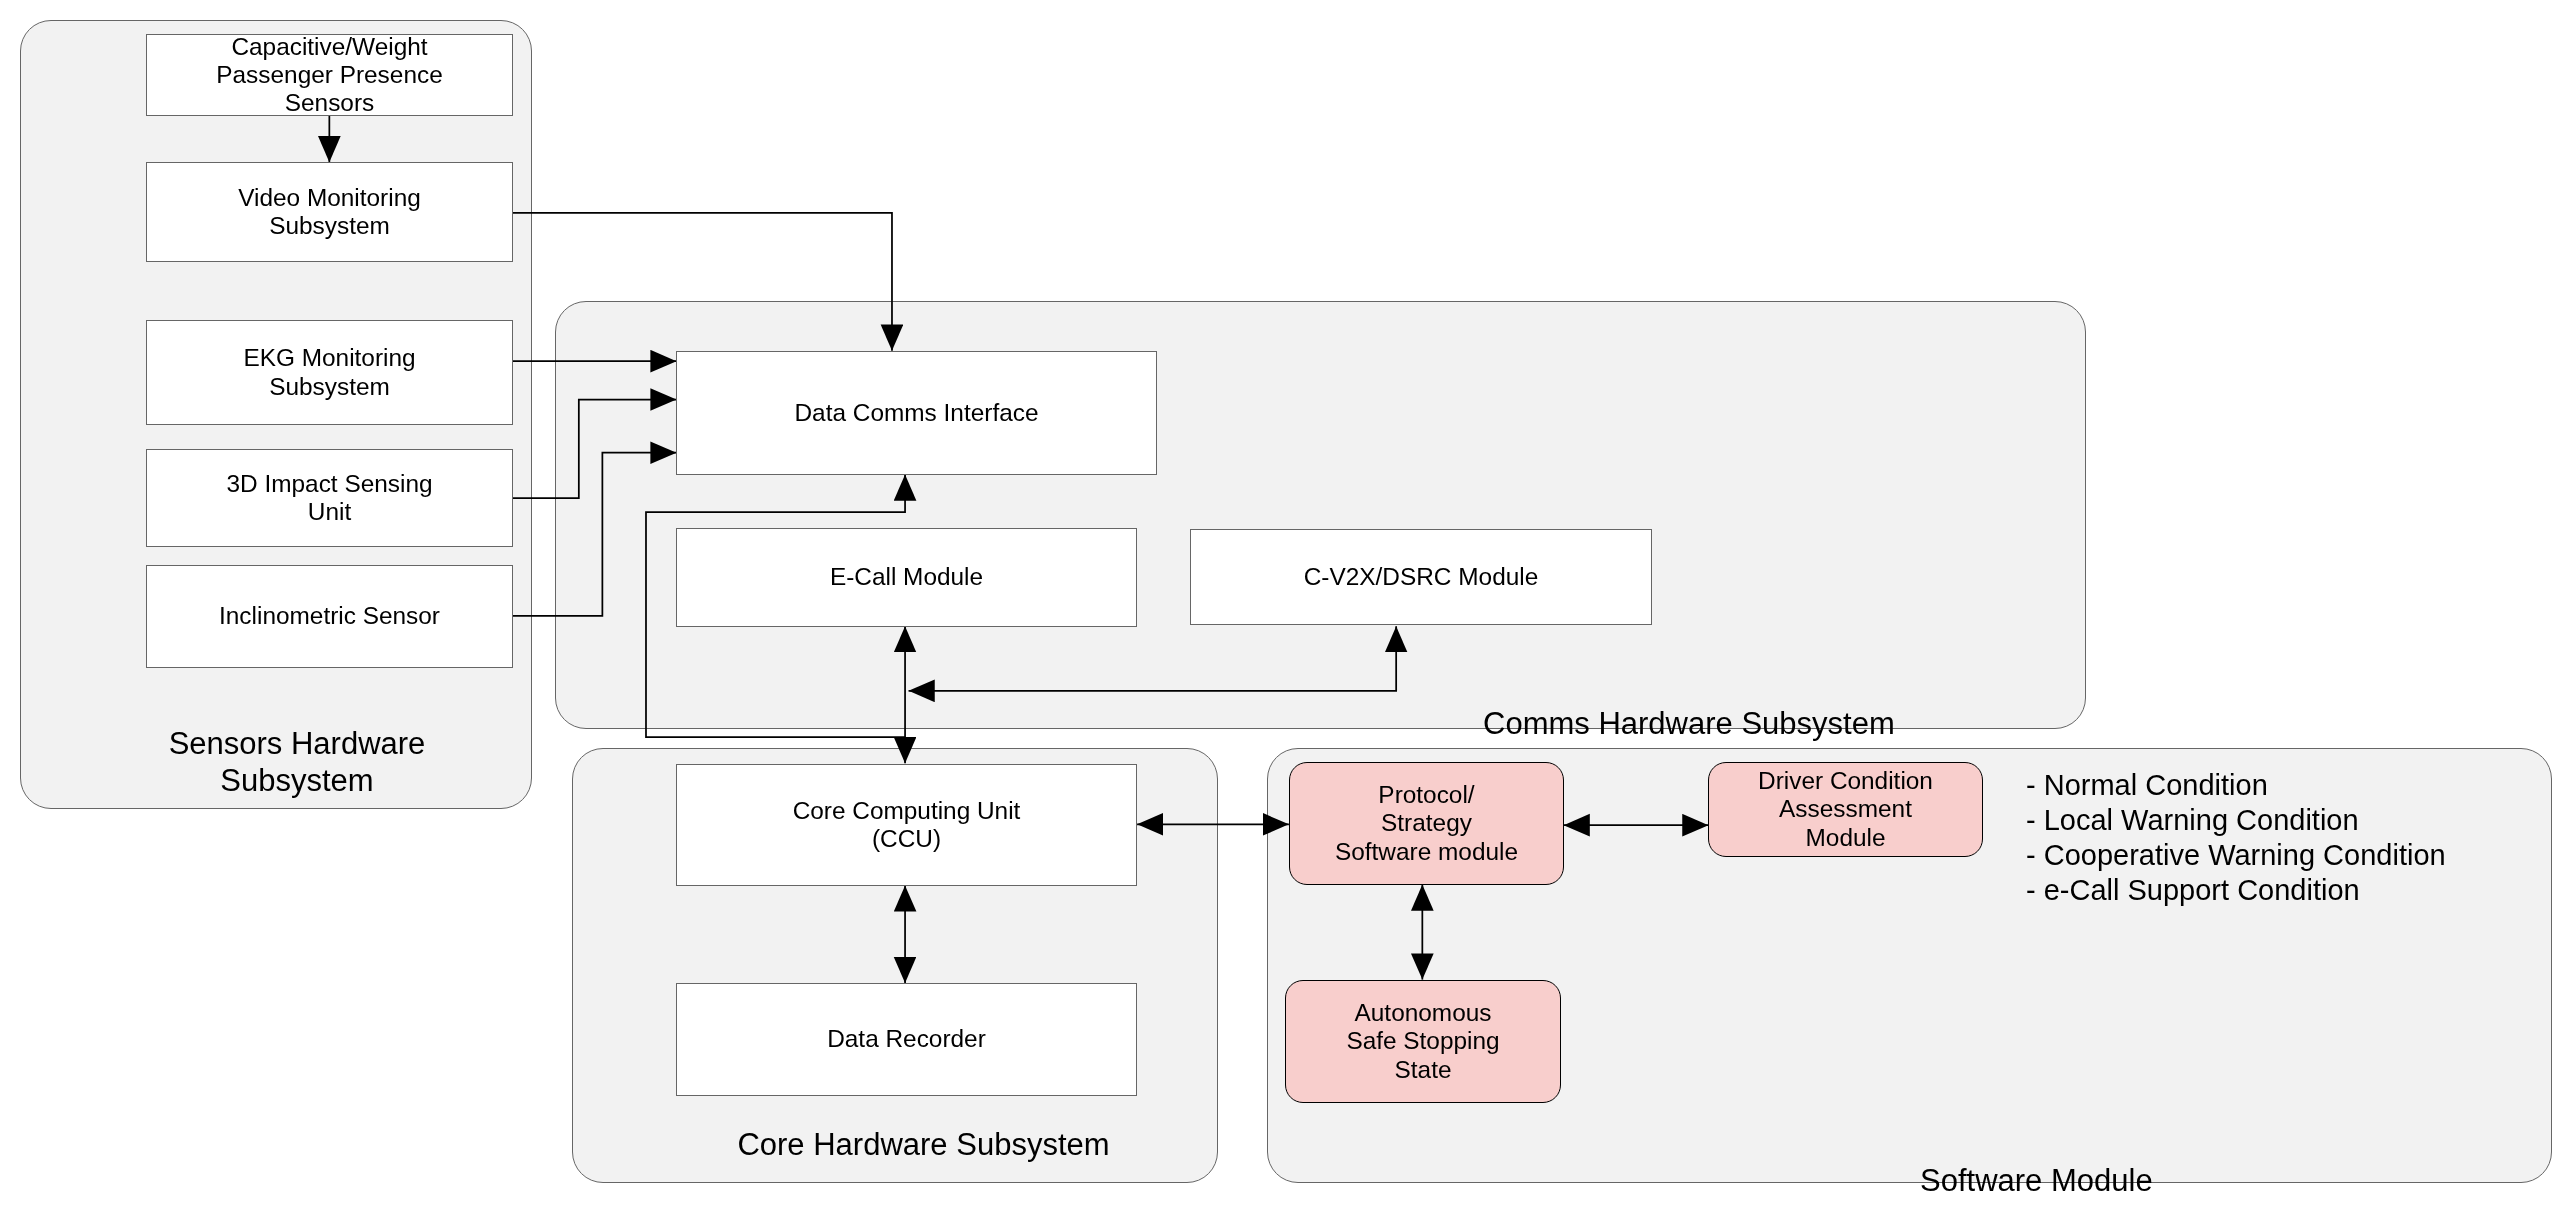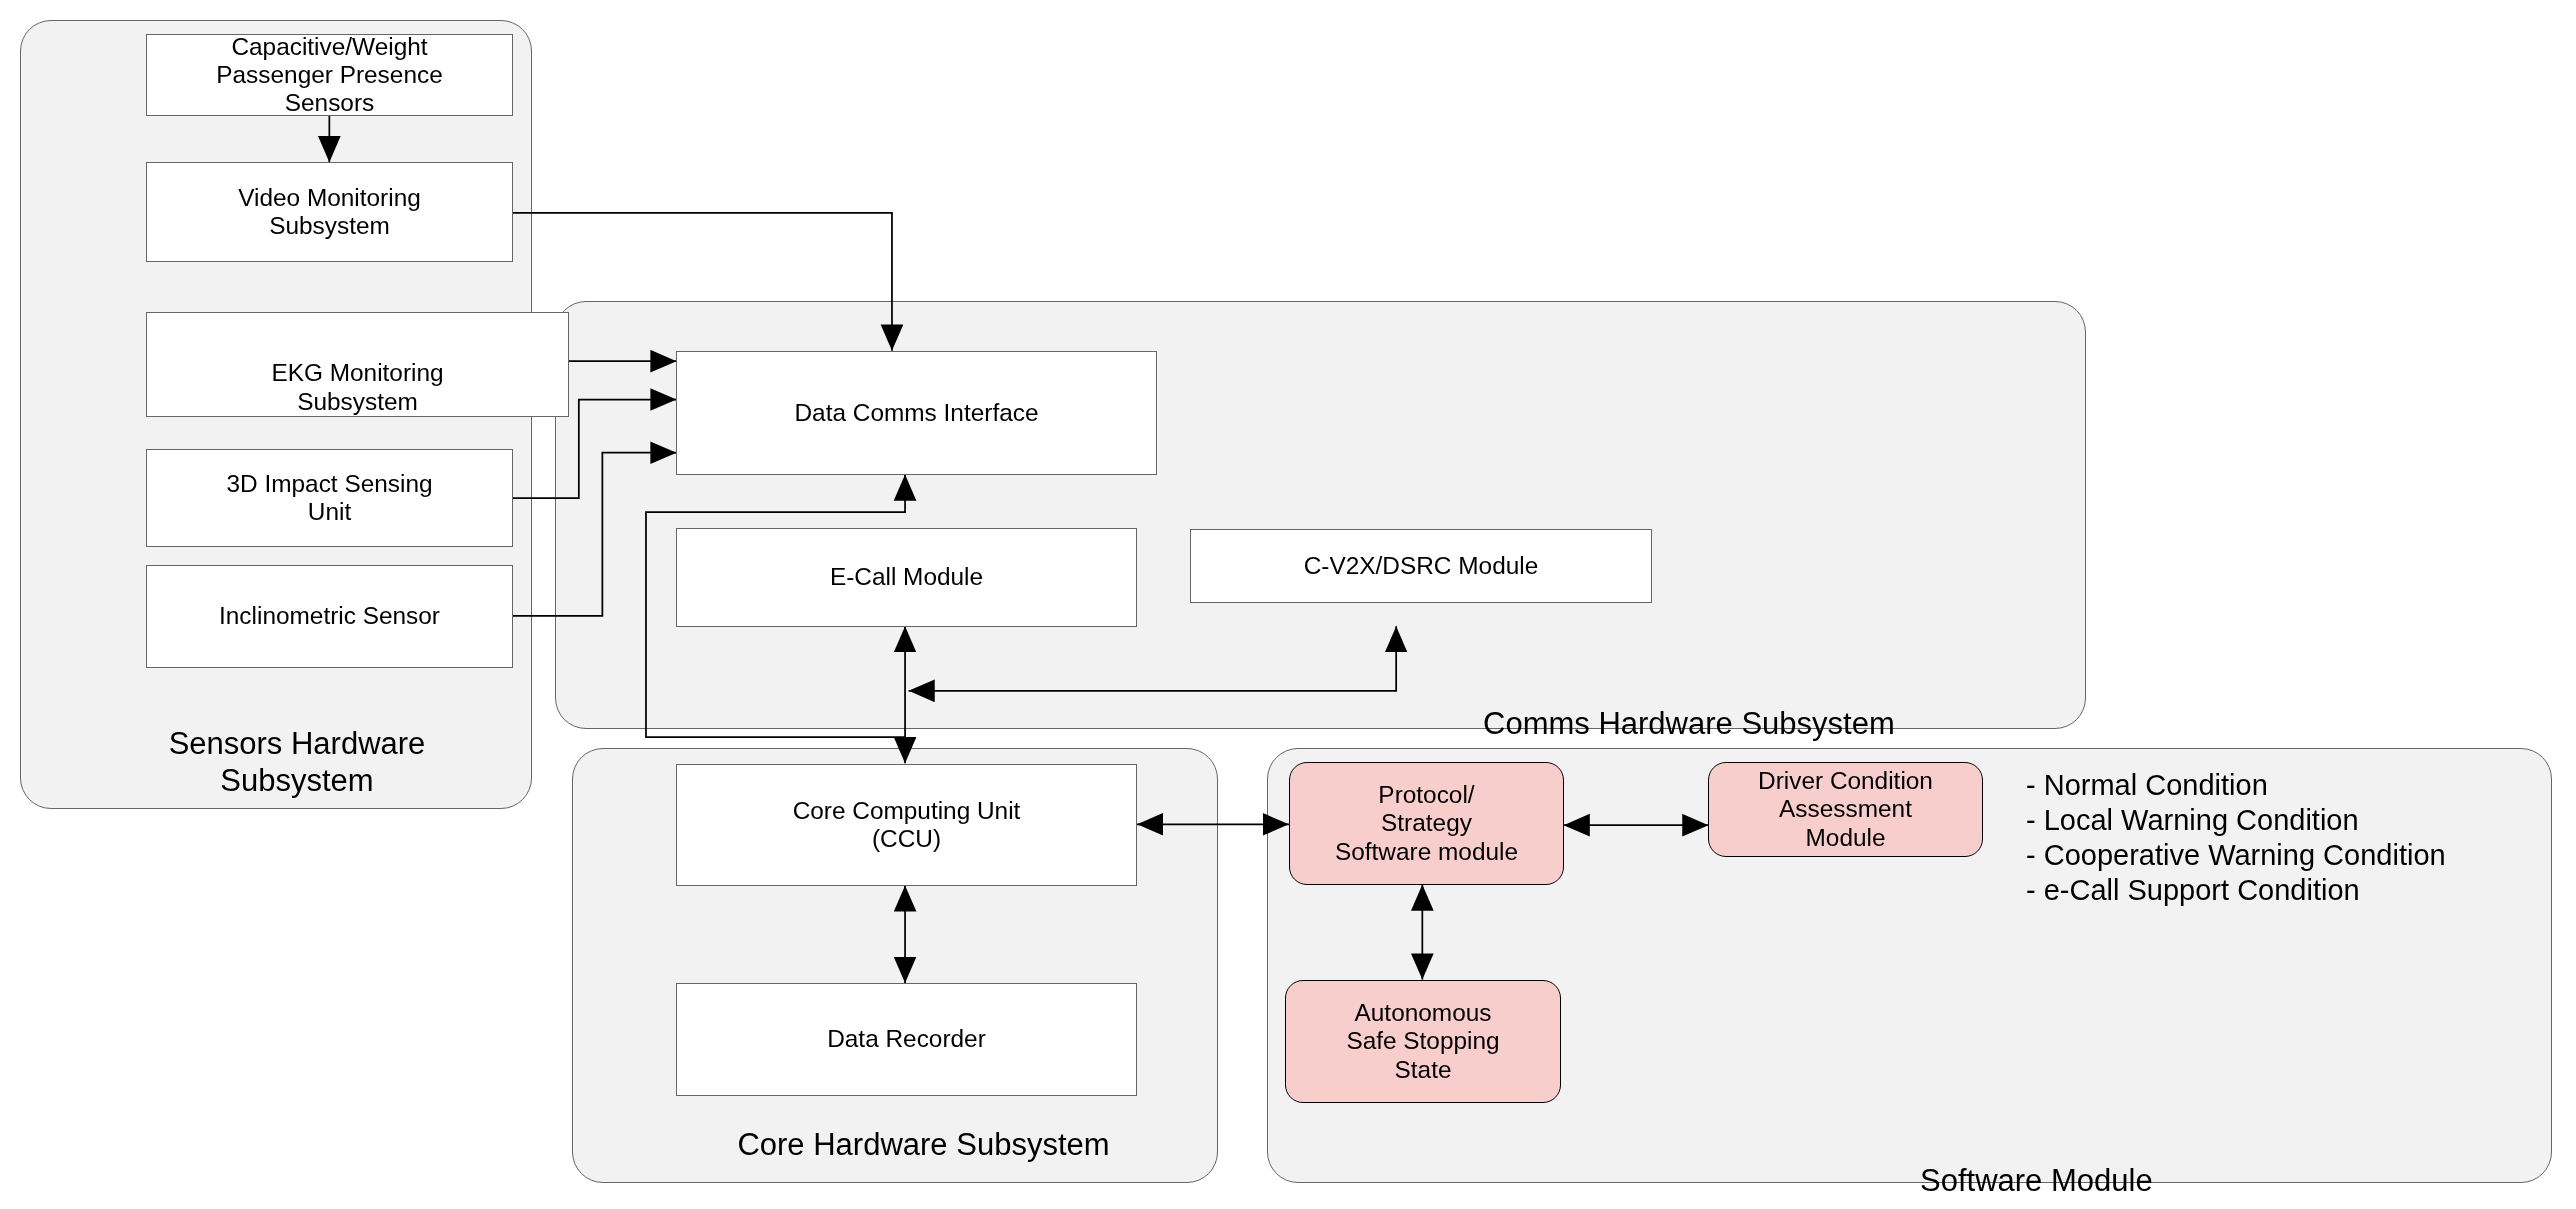--- a/index.html
+++ b/index.html
@@ -72,26 +72,26 @@
 
   
   #c-sensors  { left: 20px;   top: 20px;  width: 512px;  height: 789px; }
   #c-comms    { left: 555px;  top: 301px; width: 1531px; height: 428px; }
   #c-core     { left: 572px;  top: 748px; width: 646px;  height: 435px; }
   #c-software { left: 1267px; top: 748px; width: 1285px; height: 435px; }
 
   
   #n-capacitive { left: 146px;  top: 34px;   width: 367px; height: 82px;  }
   #n-video      { left: 146px;  top: 162px;  width: 367px; height: 100px; }
-  #n-ekg        { left: 146px;  top: 312px;  width: 423px; height: 105px; align-items: flex-end; }
+  #n-ekg        { left: 146px;  top: 320px;  width: 367px; height: 105px; }
   #n-impact     { left: 146px;  top: 449px;  width: 367px; height: 98px; }
   #n-inclino    { left: 146px;  top: 565px;  width: 367px; height: 103px; }
   #n-datacomms  { left: 676px;  top: 351px;  width: 481px; height: 124px; }
   #n-ecall      { left: 676px;  top: 528px;  width: 461px; height: 99px; }
-  #n-cv2x       { left: 1190px; top: 529px;  width: 462px; height: 74px; }
+  #n-cv2x       { left: 1190px; top: 529px;  width: 462px; height: 96px; }
   #n-ccu        { left: 676px;  top: 764px;  width: 461px; height: 122px; }
   #n-recorder   { left: 676px;  top: 983px; width: 461px; height: 113px; }
   #n-protocol   { left: 1289px; top: 762px;  width: 275px; height: 123px; }
   #n-driver     { left: 1708px; top: 762px;  width: 275px; height: 95px; }
   #n-autonomous { left: 1285px; top: 980px; width: 276px; height: 123px; }
 
   
   #l-sensors  { left: 79px;   top: 726px;  width: 436px; }
   #l-comms    { left: 1483px; top: 670px;  width: 532px; }
   #l-core     { left: 679px;  top: 1127px; width: 489px; }

